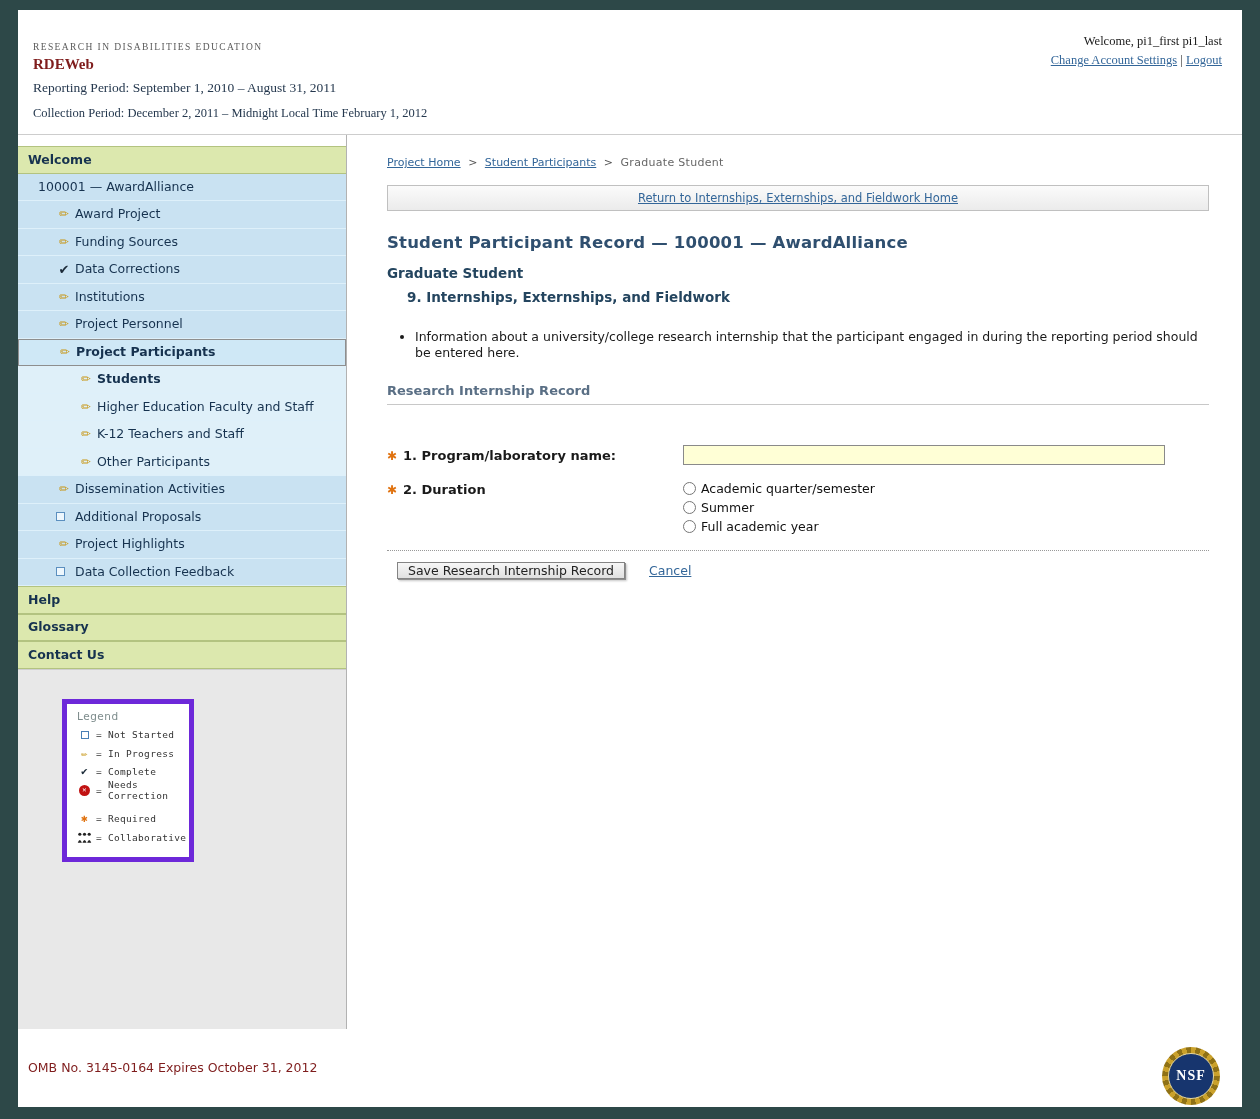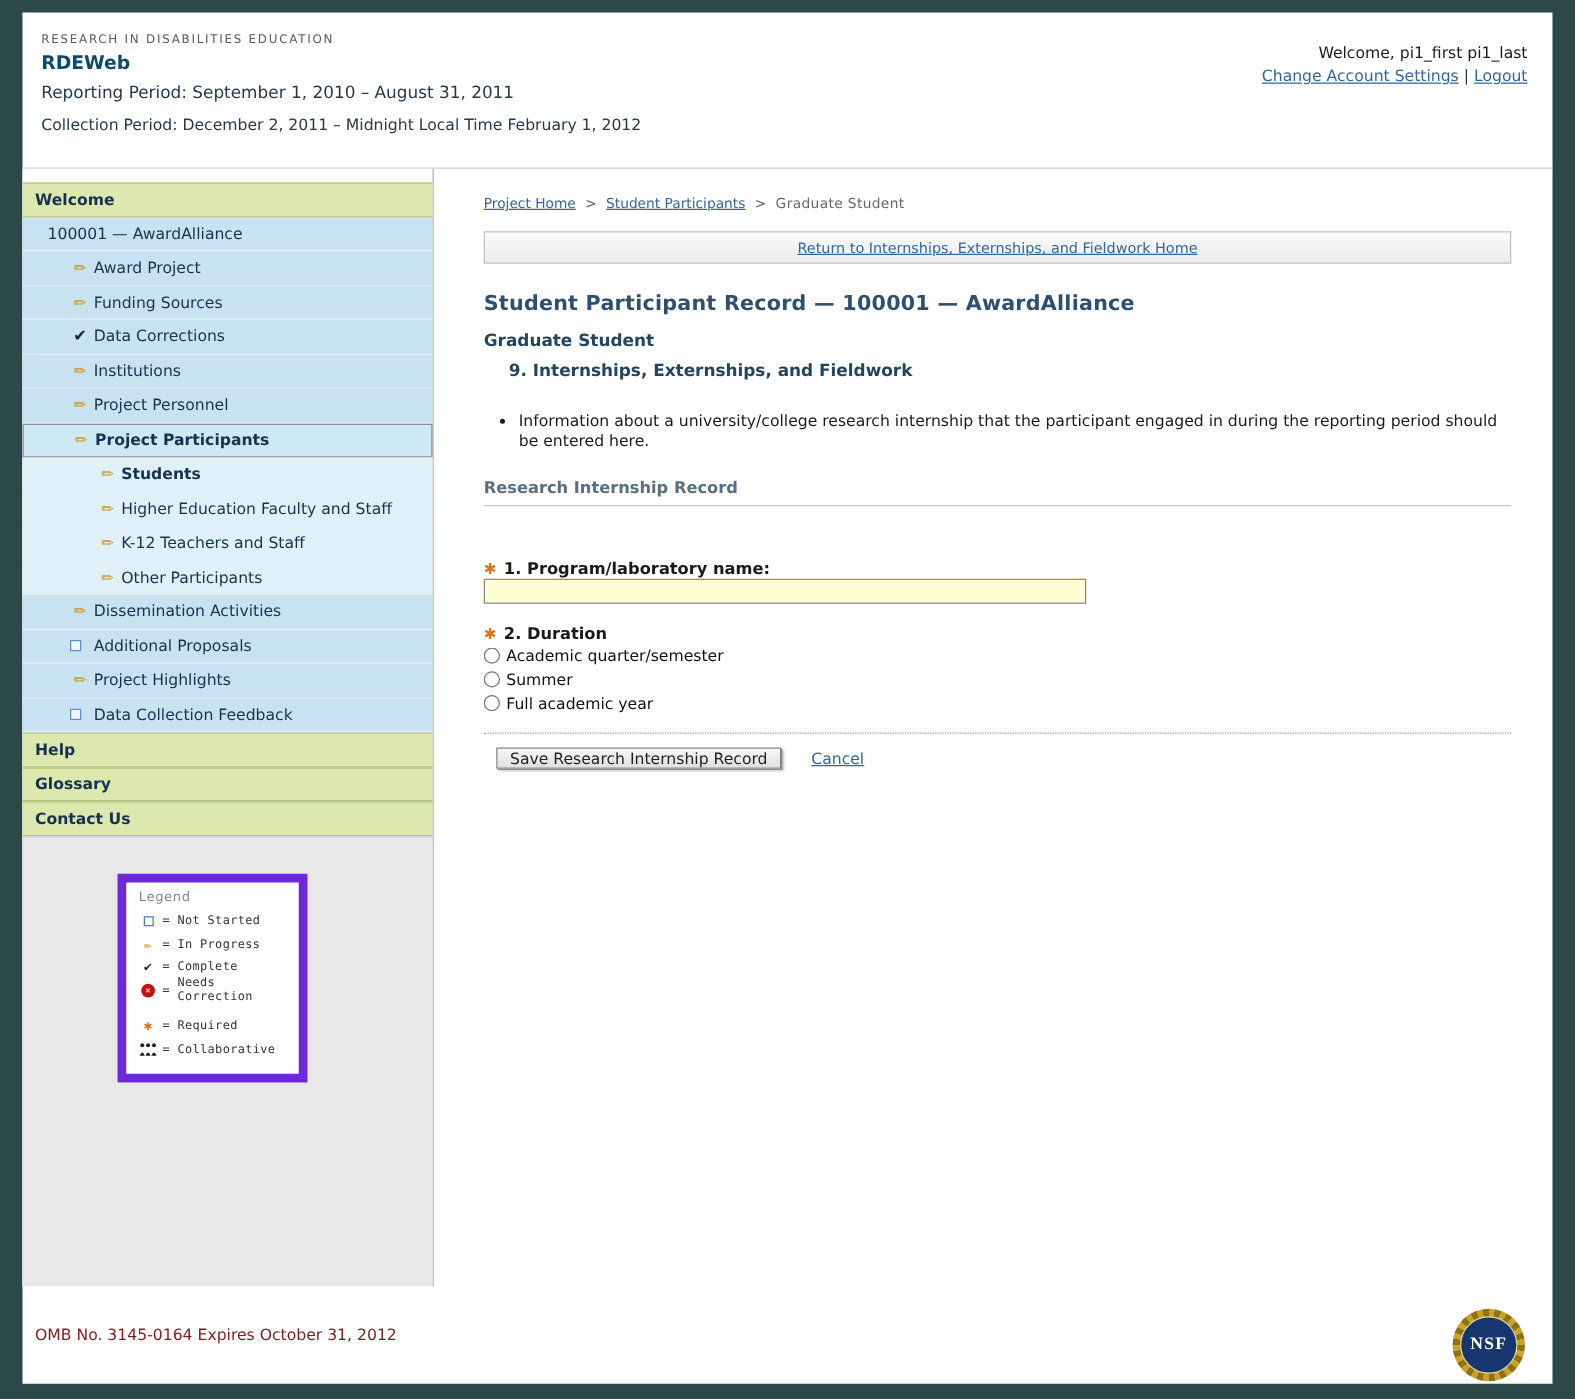--- a/index.html
+++ b/index.html
@@ -9,23 +9,23 @@
     background:#2d4848;
     font-family:"DejaVu Sans","Liberation Sans",sans-serif;
     color:#222;
   }
   .frame {
     position:absolute; left:18px; top:10px; width:1224px; height:1097px;
     background:#ffffff; display:flex; flex-direction:column;
   }
 
   
-  .hdr { position:relative; height:124px; flex:none; padding:16px 20px 0 15px; }
+  .hdr { position:relative; height:124px; flex:none; padding:32px 20px 0 15px;font-family:Liberation Serif, serif; }
   .hdr-org { font-size:9.5px; letter-spacing:1.4px; color:#5a5a5a; }
-  .hdr-app { font-size:15px; font-weight:bold; color:#0c4a6e; margin-top:4px; }
+  .hdr-app { font-size:15px; font-weight:bold; color:#7f1d1d; margin-top:4px; }
   .hdr-rep { font-size:13.5px; color:#25384e; margin-top:7px; }
   .hdr-col { font-size:12.5px; color:#25384e; margin-top:10px; }
   .hdr-right { position:absolute; right:20px; top:24px; text-align:right; font-size:12.5px; }
   .hdr-welcome { color:#1a1a1a; }
   .hdr-links { margin-top:4px; color:#333; }
   a.lnk { color:#336699; text-decoration:underline; cursor:pointer; }
 
   
   .body { flex:1; display:flex; border-top:1px solid #cdcdcd; min-height:0; }
 
@@ -40,21 +40,21 @@
   .sb-sel { font-weight:bold; border:1px solid #8e8e8e; background:#cfe8f6; }
   .sb-bold { font-weight:bold; }
   .ic { display:inline-block; width:16px; flex:none; text-align:center; margin-right:3px; font-size:12px; line-height:1; }
   .ic-pencil { color:#c8991c; }
   .ic-check { color:#1b2a38; font-weight:bold; font-size:13px; }
   .ic-square { width:9px; height:9px; border:1px solid #5b8fbf; background:#eef7fd; margin:0 10px 0 0; flex:none; }
 
   .sb-fill { flex:1; background:#e8e8e8; border-top:1px solid #cfcfcf; }
 
   
-  .legend { width:152px; margin:29px 0 0 76px; background:#fff; border:7px solid #6d28d9; padding:6px 6px 10px 10px; }
+  .legend { width:132px; margin:29px 0 0 44px; background:#fff; border:5px solid #6d28d9; padding:6px 6px 10px 10px; }
   .legend-title { font-size:10.5px; color:#7d8c8c; letter-spacing:0.5px; margin-bottom:4px; }
   .lg-row { display:flex; align-items:center; height:18.5px; font-family:"DejaVu Sans Mono","Liberation Mono",monospace; font-size:9.5px; letter-spacing:0.3px; color:#333; }
   .lg-ic { width:15px; flex:none; display:flex; justify-content:center; align-items:center; margin-right:4px; }
   .lg-eq { width:12px; flex:none; }
   .lg-gap { margin-top:10px; }
   .lg-square { width:8px; height:8px; border:1px solid #4a7fb5; }
   .lg-pencil { color:#c8991c; font-size:11px; }
   .lg-check { color:#1b2a38; font-weight:bold; font-size:11px; }
   .lg-err { width:11px; height:11px; border-radius:50%; background:#c11212; color:#fff; font-size:7px; line-height:11px; text-align:center; font-weight:bold; }
   .lg-req { color:#e0720f; font-size:11px; }
@@ -65,21 +65,21 @@
   .crumb-cur { color:#666; letter-spacing:0.3px; }
   .crumb-sep { margin:0 4px; color:#555; }
   .return-bar { margin-top:16px; height:26px; line-height:24px; text-align:center; border:1px solid #c0c0c0; background:linear-gradient(#fbfbfb,#ebebeb); font-size:11.5px; }
   .pg-title { margin-top:22px; font-size:16.5px; font-weight:bold; color:#2f4f6f; letter-spacing:0.2px; }
   .pg-sub { margin-top:13px; font-size:13.5px; font-weight:bold; color:#24455f; }
   .pg-sec9 { margin-top:8px; margin-left:20px; font-size:13.5px; font-weight:bold; color:#24455f; }
   .info-list { margin:24px 0 0 28px; }
   .info-list li { font-size:12.5px; color:#1a1a1a; line-height:16px; max-width:830px; }
   .form-head { margin-top:22px; font-size:13px; font-weight:bold; color:#5a6f85; border-bottom:1px solid #c8c8c8; padding-bottom:6px; }
   .form { margin-top:40px; }
-  .f-row { display:flex; margin-bottom:14px;flex-direction:column; }
+  .f-row { display:flex; margin-bottom:14px; }
   .f-label { width:296px; flex:none; font-size:13px; font-weight:bold; color:#1a1a1a; padding-top:3px; }
   .req { color:#e0720f; font-weight:normal; margin-right:6px; font-size:12px; }
   .f-ctrl { flex:1; }
   .txt-input { width:482px; height:20px; background:#ffffd6; border:1px solid #8a8a8a; font-size:12px; padding:1px 4px; font-family:inherit; }
   .radio-row { display:flex; align-items:center; height:19px; font-size:12.5px; color:#111; }
   .radio-row input { margin:0 5px 0 0; width:13px; height:13px; }
   .dotted { border-top:1px dotted #999; margin-top:14px; }
   .btn-row { margin-top:11px; padding-left:10px; display:flex; align-items:center; gap:24px; }
   .btn {
     font-family:inherit; font-size:12.5px; color:#222; padding:0 10px;

